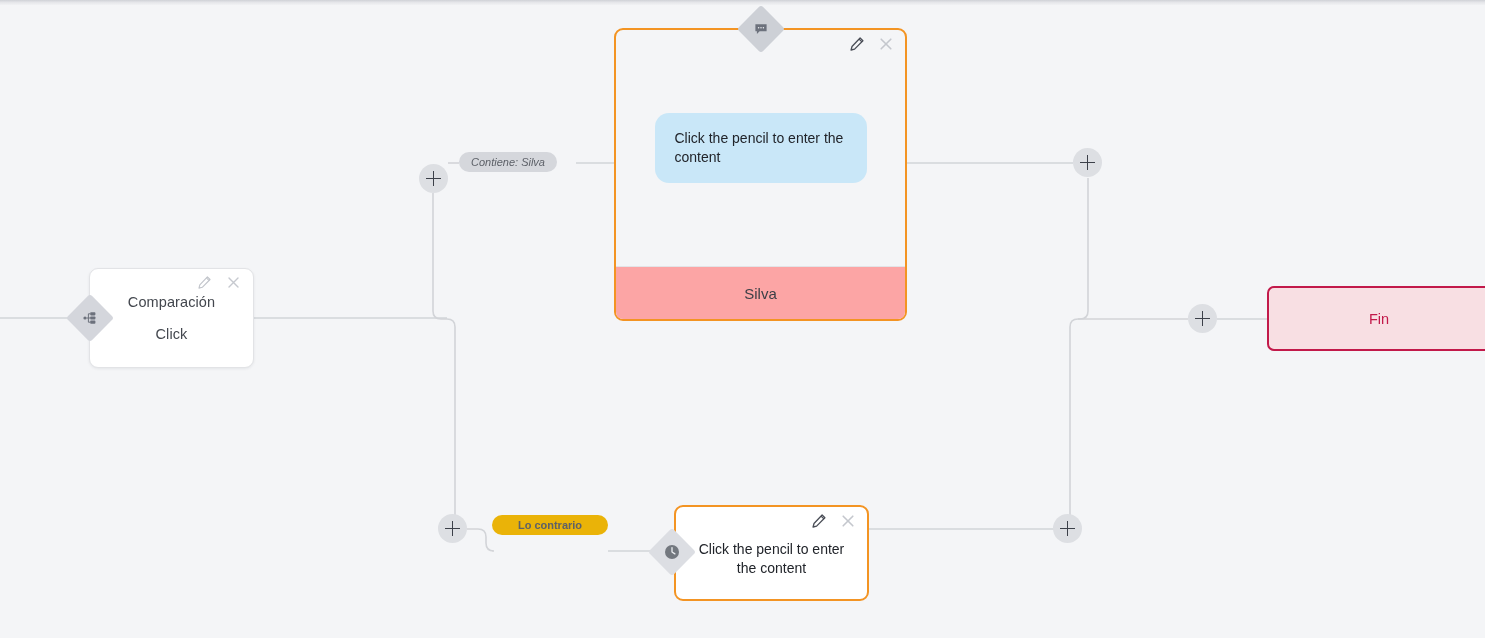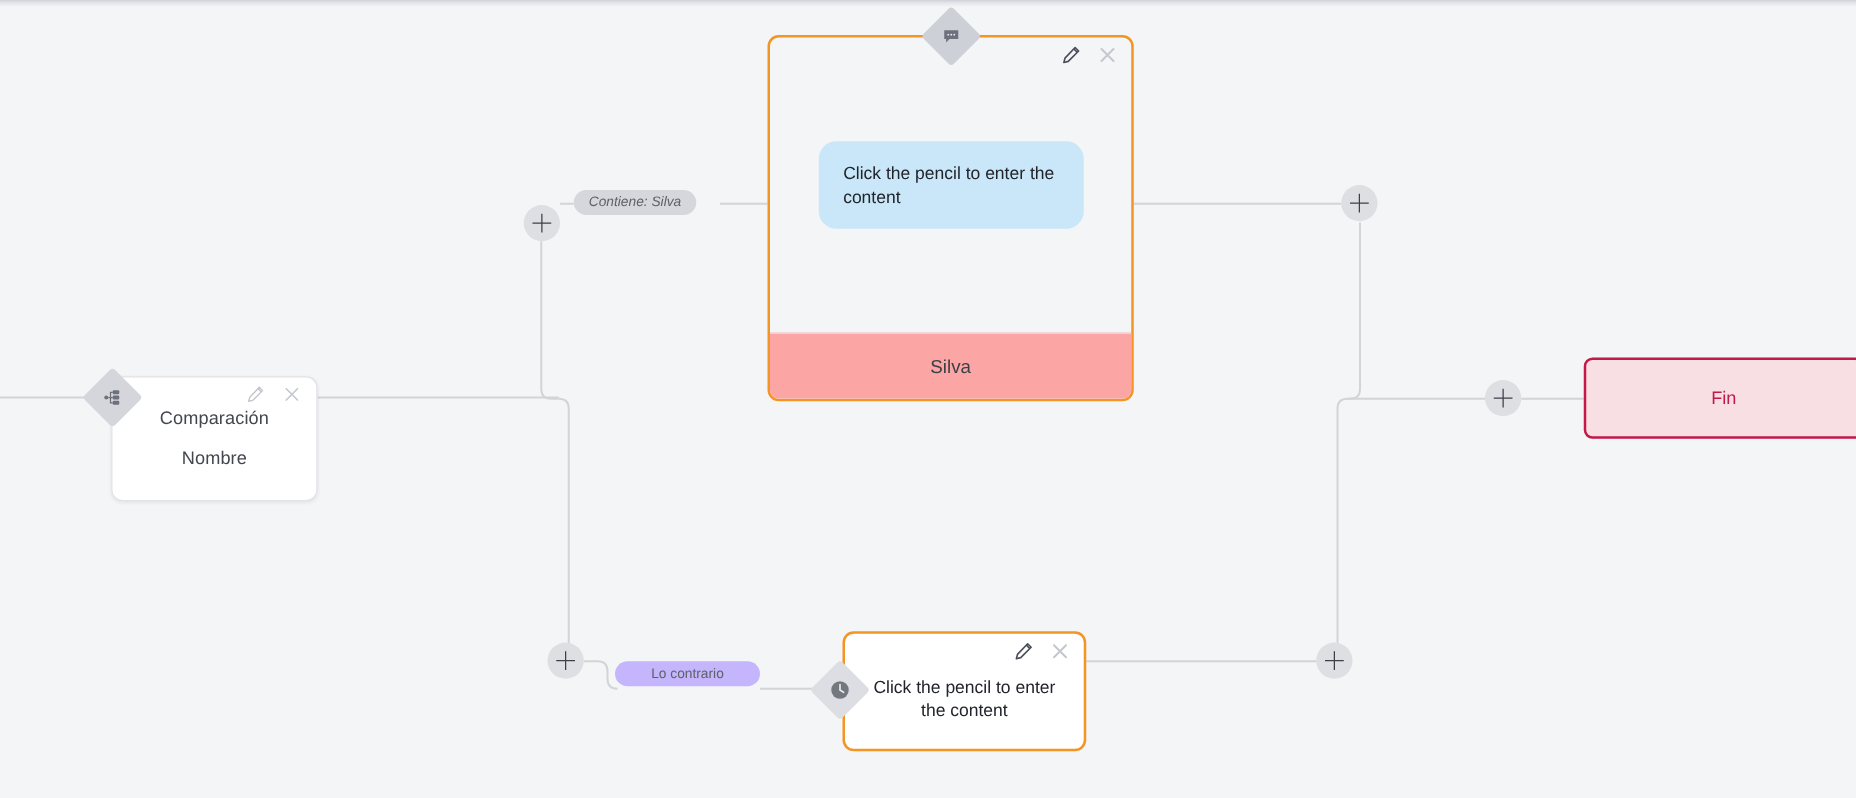--- a/index.html
+++ b/index.html
@@ -72,21 +72,20 @@
     height: 100px;
     background: #ffffff;
     border: 1px solid #e2e3e6;
     border-radius: 9px;
     box-shadow: 0 1px 3px rgba(20,25,40,0.07);
     display: flex;
     flex-direction: column;
     align-items: center;
     justify-content: center;
     gap: 16px;
-    margin-top: 33px;
   }
   #node-comparacion .line {
     font-size: 14.5px;
     color: #43474e;
     letter-spacing: .1px;
   }
 
   
   .diamond {
     position: absolute;
@@ -232,23 +231,24 @@
     box-sizing: border-box;
   }
   #label-contiene {
     left: 459px;
     top: 152px;
     background: #d5d7dc;
     font-style: italic;
   }
   #label-contrario {
     left: 492px;
-    top: 529px;
-    background: #c4b5fd;
+    top: 515px;
+    background: #eab308;
     width: 116px;
+    font-weight: bold;
   }
 </style>
 </head>
 <body>
 
 <div id="canvas">
 
   <div id="top-edge"></div>
 
   <svg id="edges" viewBox="0 0 1485 638" xmlns="http://www.w3.org/2000/svg">
@@ -299,21 +299,21 @@
           <path d="M10.1 3.1 L12.9 5.9" stroke="#c2c5cb" stroke-width="1.2"></path>
         </svg>
       </span>
       <span class="icon-btn">
         <svg width="15" height="15" viewBox="0 0 16 16">
           <path d="M3.2 3.2 L12.8 12.8 M12.8 3.2 L3.2 12.8" stroke="#c6c9cf" stroke-width="1.5" stroke-linecap="round"></path>
         </svg>
       </span>
     </div>
     <div class="line">Comparación</div>
-    <div class="line">Nombre</div>
+    <div class="line">Click</div>
   </div>
 
   <div id="diamond-message" class="diamond">
     <span class="dglyph">
       <svg width="16" height="16" viewBox="0 0 16 16">
         <path d="M2.4 3.2 H13.6 V10.2 H6.6 L3.9 12.9 V10.2 H2.4 Z" fill="#6c717c"></path>
         <circle cx="5.6" cy="6.7" r="0.75" fill="#eceef1"></circle>
         <circle cx="8.0" cy="6.7" r="0.75" fill="#eceef1"></circle>
         <circle cx="10.4" cy="6.7" r="0.75" fill="#eceef1"></circle>
       </svg>

